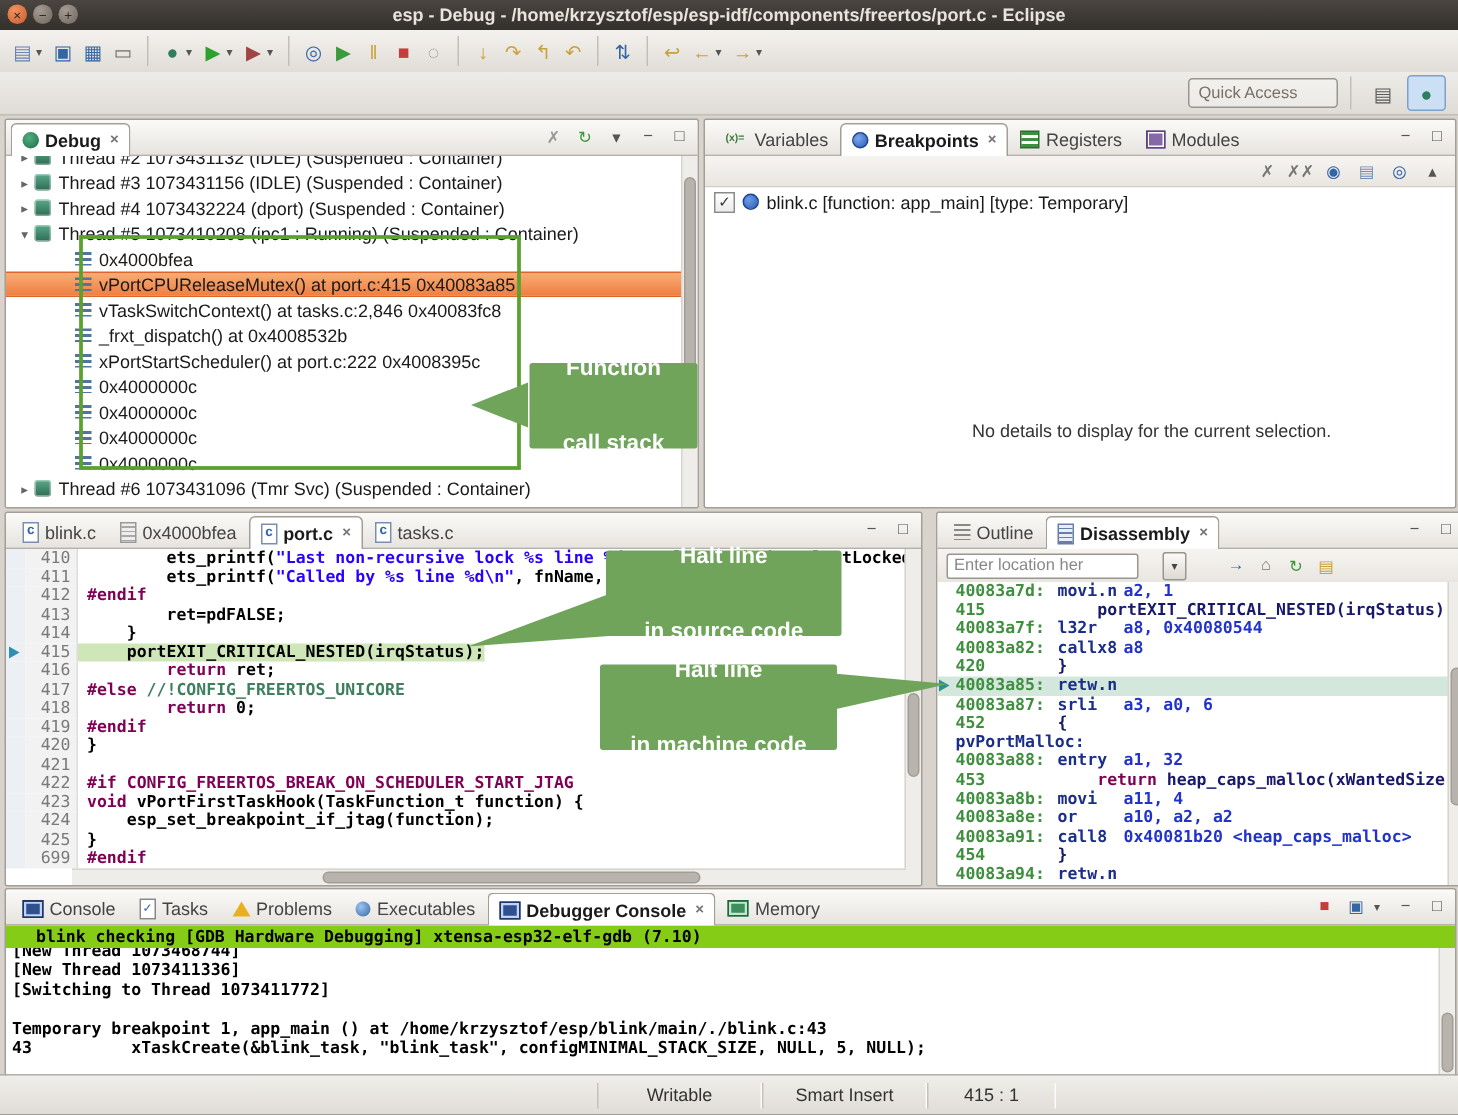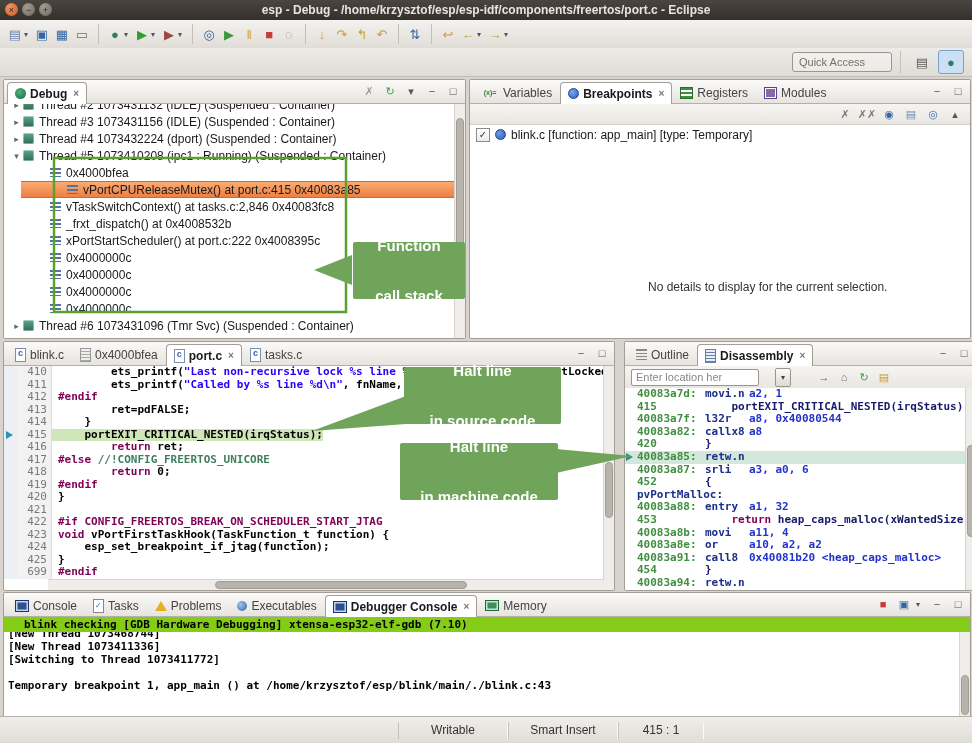--- a/index.html
+++ b/index.html
@@ -69,21 +69,21 @@
   .i-problems{width:0;height:0;border-left:6px solid transparent;border-right:6px solid transparent;border-bottom:10px solid #E8B020;}
   .i-exec{width:10px;height:10px;border-radius:50%;background:radial-gradient(circle at 35% 35%,#9CC4F0,#3465A4);}
   .i-memory{width:12px;height:9px;background:#3C8F5C;border:1px solid #24663C;box-shadow:inset 0 0 0 1.5px #BFE8CF;}
 
   
   .tree{position:absolute;top:24px;left:0;right:10px;bottom:0;overflow:hidden;background:#FFF;}
   .trow{position:relative;height:17px;display:flex;align-items:center;font-size:12px;color:#1A1A1A;
         white-space:nowrap;padding-left:6px;}
   .trow.clip{margin-top:-8px;}
   .trow.sel{background:linear-gradient(#F8AC74,var(--selection-orange));
-        border-top:1px solid #DD6527;border-bottom:1px solid #DD6527;box-sizing:border-box;margin-left:17px;}
+        border-top:1px solid #DD6527;border-bottom:1px solid #DD6527;box-sizing:border-box;}
   .tw{width:13px;text-align:center;color:#666;font-size:9px;flex:none;}
   .findent{width:40px;flex:none;}
   .ic-thread{width:11px;height:11px;border-radius:2px;margin-right:5px;flex:none;
        background:linear-gradient(#5AA98B,#2E6B52);box-shadow:inset 0 0 0 1px rgba(255,255,255,.4);}
   .ic-frame{width:11px;height:9px;margin-right:5px;flex:none;
        background:repeating-linear-gradient(to bottom,#54749E 0 2px,rgba(0,0,0,0) 2px 4px);}
 
   
   .bp-item{display:flex;align-items:center;gap:5px;height:19px;padding-left:6px;font-size:12px;color:#1A1A1A;}
   .cb{width:12px;height:12px;border:1px solid #8A8A8A;background:linear-gradient(#FFF,#ECECEC);
@@ -491,20 +491,21 @@
         <span class="tbi" style="color: rgb(85, 85, 85);">−</span>
         <span class="tbi" style="color: rgb(85, 85, 85);">□</span>
       </div>
     <div class="con-desc">blink checking [GDB Hardware Debugging] xtensa-esp32-elf-gdb (7.10)</div>
     <div class="con-out">
         <div class="cline">[New Thread 1073468744]</div>
         <div class="cline">[New Thread 1073411336]</div>
         <div class="cline">[Switching to Thread 1073411772]</div>
         <div class="cline"></div>
         <div class="cline">Temporary breakpoint 1, app_main () at /home/krzysztof/esp/blink/main/./blink.c:43</div>
+        <div class="cline">43          xTaskCreate(&amp;blink_task, "blink_task", configMINIMAL_STACK_SIZE, NULL, 5, NULL);</div>
       </div>
     <div class="vscroll" style="top:39px;bottom:0;">
       <div class="vthumb" style="top:50%;height:45%;"></div>
     </div>
   </div>
 
   <div class="statusbar">
     <div class="sb-spacer"></div>
     <div class="sb-cell">Writable</div>
     <div class="sb-cell">Smart Insert</div>

